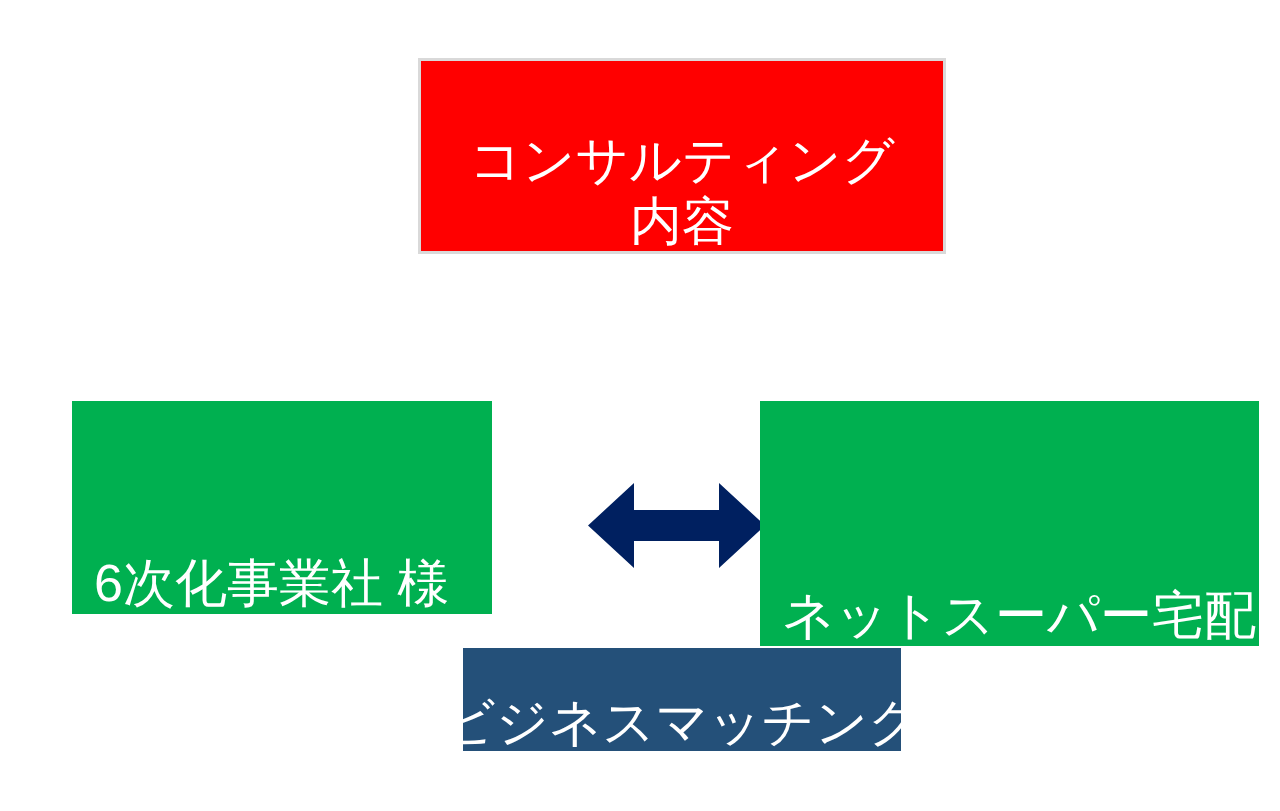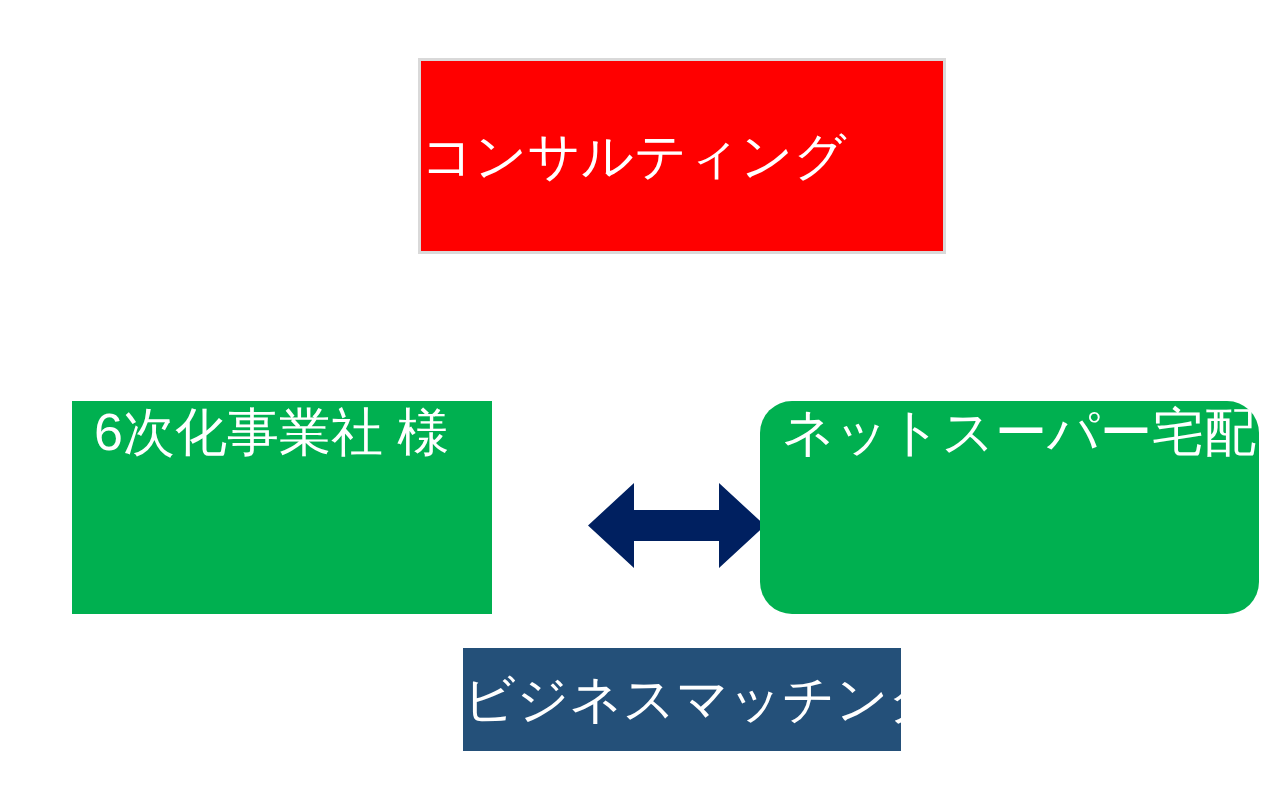--- a/index.html
+++ b/index.html
@@ -19,21 +19,22 @@
     height: 811px;
     background: #ffffff;
     overflow: hidden;
   }
 
   .box {
     position: absolute;
     box-sizing: border-box;
     color: #ffffff;
     display: flex;
-    justify-content: flex-start;
+    flex-direction: column;
+    justify-content: flex-end;
   }
 
   
   #box-consulting {
     left: 418px;
     top: 58px;
     width: 528px;
     height: 196px;
     background: #FF0000;
     border: 3px solid #D9D9D9;
@@ -59,22 +60,21 @@
   #box-supplier {
     left: 72px;
     top: 401px;
     width: 420px;
     height: 213px;
   }
   #box-netsuper {
     left: 760px;
     top: 401px;
     width: 499px;
-    height: 213px;
-    border-radius: 32px;
+    height: 245px;
   }
 
   
   #box-matching {
     left: 463px;
     top: 648px;
     width: 438px;
     height: 103px;
     background: #245079;
     align-items: center;
@@ -98,20 +98,21 @@
     height: 100%;
   }
 </style>
 </head>
 <body>
 
 <div id="canvas">
 
   <div class="box" id="box-consulting">
     <div class="line">コンサルティング</div>
+    <div class="line">内容</div>
   </div>
 
   <div class="box green" id="box-supplier">
     <div class="line">6次化事業社 様</div>
   </div>
 
   <div id="arrow-bidirectional">
     <svg viewBox="0 0 177 87" preserveAspectRatio="none" aria-hidden="true">
       <polygon points="0,43.5 46,1 46,28 131,28 131,1 177,43.5 131,86 131,59 46,59 46,86" fill="#002060"></polygon>
     </svg>

